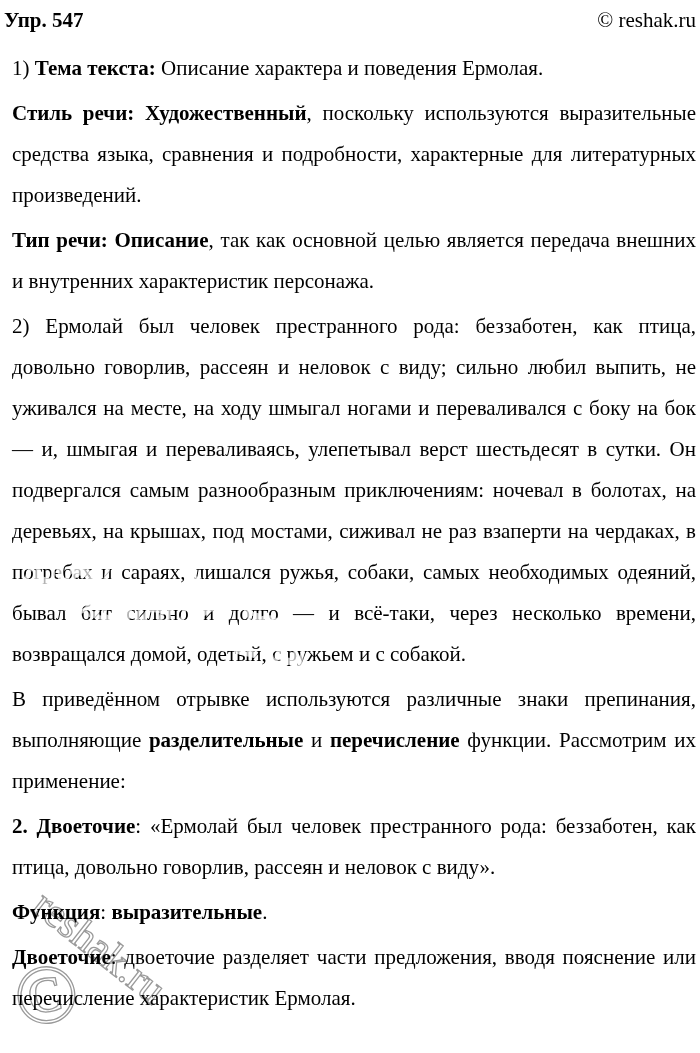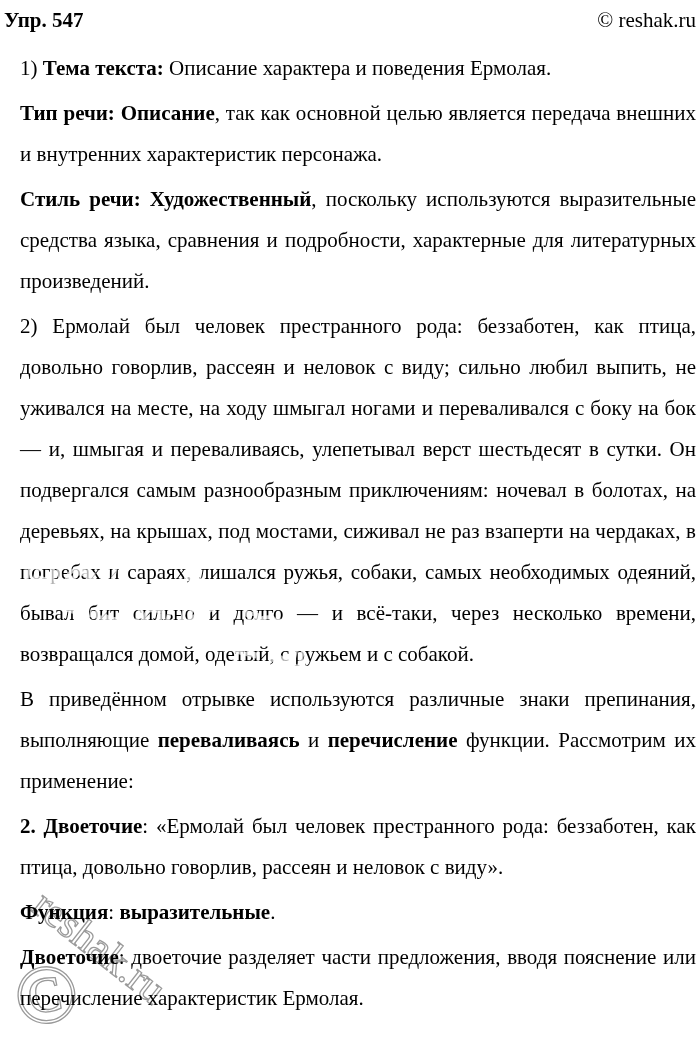--- a/index.html
+++ b/index.html
@@ -25,21 +25,21 @@
     line-height: 26px;
     margin-bottom: 15px;
     gap: 44px;
   }
   .exercise-title { font-weight: bold; }
   .copyright { font-weight: normal; text-align: center; }
   .para {
     font-size: 21px;
     line-height: 41px;
     text-align: justify;
-    margin: 0 0 4px 16px;
+    margin: 0 0 4px 8px;
   }
   .para span.bold { font-weight: bold; }
   .wm-bottom, .wm-mid {
     position: absolute;
     pointer-events: none;
   }
   .wm-bottom { left: 0; top: 852px; z-index: 0; }
   .wm-mid { left: -20px; top: 520px; z-index: 2; }
   svg text {
     font-family: "Liberation Serif", "DejaVu Serif", serif;
@@ -52,24 +52,24 @@
   <text x="10" y="70" font-size="88" fill="none" stroke="#ffffff" stroke-opacity="0.7" stroke-width="4" transform="rotate(14 10 70)">reshak.ru</text>
 </svg>
 
 <div class="page">
   <header class="page-header">
     <div class="exercise-title">Упр. 547</div>
     <div class="copyright">© reshak.ru</div>
   </header>
   <main id="content">
       <p class="para"><span class="">1) </span><span class="bold">Тема текста:</span><span class=""> Описание характера и поведения Ермолая.</span></p>
+      <p class="para"><span class="bold">Стиль речи: Художественный</span><span class="">, поскольку используются выразительные средства языка, сравнения и подробности, характерные для литературных произведений.</span></p>
       <p class="para"><span class="bold">Тип речи: Описание</span><span class="">, так как основной целью является передача внешних и внутренних характеристик персонажа.</span></p>
-      <p class="para"><span class="bold">Стиль речи: Художественный</span><span class="">, поскольку используются выразительные средства языка, сравнения и подробности, характерные для литературных произведений.</span></p>
       <p class="para"><span class="">2) Ермолай был человек престранного рода: беззаботен, как птица, довольно говорлив, рассеян и неловок с виду; сильно любил выпить, не уживался на месте, на ходу шмыгал ногами и переваливался с боку на бок — и, шмыгая и переваливаясь, улепетывал верст шестьдесят в сутки. Он подвергался самым разнообразным приключениям: ночевал в болотах, на деревьях, на крышах, под мостами, сиживал не раз взаперти на чердаках, в погребах и сараях, лишался ружья, собаки, самых необходимых одеяний, бывал бит сильно и долго — и всё-таки, через несколько времени, возвращался домой, одетый, с ружьем и с собакой.</span></p>
-      <p class="para"><span class="">В приведённом отрывке используются различные знаки препинания, выполняющие </span><span class="bold">переваливаясь</span><span class=""> и </span><span class="bold">перечисление</span><span class=""> функции. Рассмотрим их применение:</span></p>
+      <p class="para"><span class="">В приведённом отрывке используются различные знаки препинания, выполняющие </span><span class="bold">разделительные</span><span class=""> и </span><span class="bold">перечисление</span><span class=""> функции. Рассмотрим их применение:</span></p>
       <p class="para"><span class="bold">2. Двоеточие</span><span class="">: «Ермолай был человек престранного рода: беззаботен, как птица, довольно говорлив, рассеян и неловок с виду».</span></p>
       <p class="para"><span class="bold">Функция</span><span class="">: </span><span class="bold">выразительные</span><span class="">.</span></p>
       <p class="para"><span class="bold">Двоеточие</span><span class="">: двоеточие разделяет части предложения, вводя пояснение или перечисление характеристик Ермолая.</span></p>
     </main>
 </div>
 
 <svg class="wm-bottom" width="240" height="200" aria-hidden="true">
   <text x="30" y="58" font-size="42" fill="none" stroke="#9a9a9a" stroke-width="1.3" transform="rotate(38 30 58)">reshak.ru</text>
   <text x="14" y="170" font-size="84" fill="none" stroke="#9a9a9a" stroke-width="1.3" transform="rotate(-10 50 140)">©</text>
 </svg>

